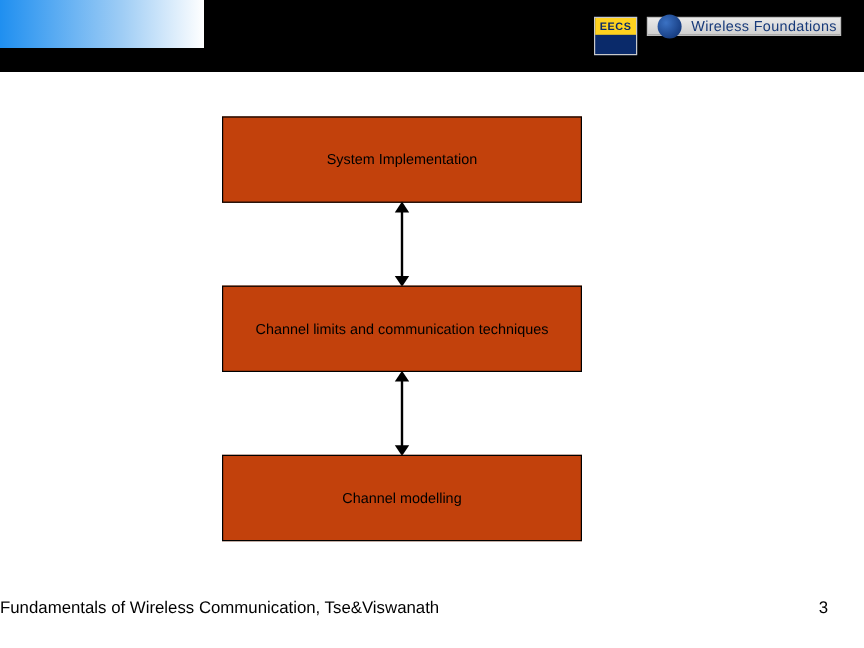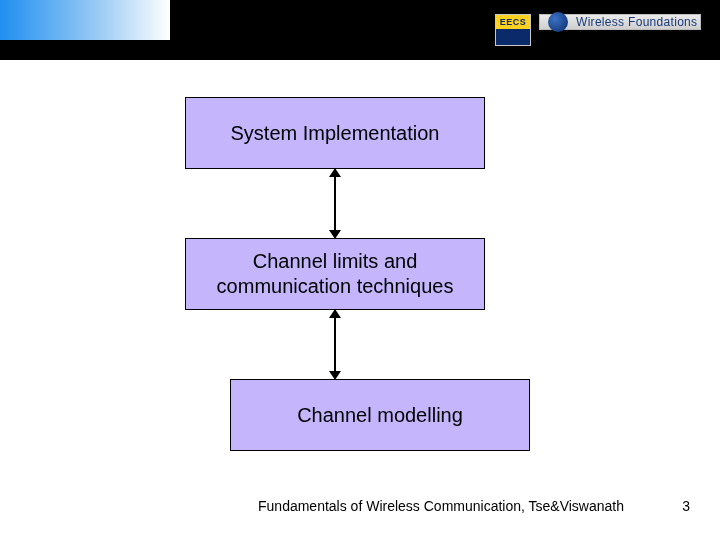--- a/index.html
+++ b/index.html
@@ -88,35 +88,35 @@
     letter-spacing: 0.3px;
     white-space: nowrap;
   }
 
   
   .diag-box {
     position: absolute;
     left: 185px;
     width: 300px;
     height: 72px;
-    background: #c4b5fd;
+    background: #c2410c;
     border: 1.5px solid #000000;
     box-sizing: border-box;
     display: flex;
     align-items: center;
     justify-content: center;
     text-align: center;
-    font-size: 20px;
+    font-size: 12px;
     color: #000000;
     line-height: 1.25;
     padding: 12px 10px;
   }
   .box1 { top: 97px; }
   .box2 { top: 238px; }
-  .box3 { top: 379px; margin-left: 45px; }
+  .box3 { top: 379px; }
 
   
   .arrow {
     position: absolute;
     left: 334px; 
     width: 2px;
     background: #000000;
   }
   .arrow1 { top: 175px; height: 57px; }
   .arrow2 { top: 316px; height: 57px; }
@@ -130,24 +130,23 @@
   }
   .arrowhead-up   { top: -7px;   border-bottom: 9px solid #000000; }
   .arrowhead-down { bottom: -7px; border-top: 9px solid #000000; }
 
   
   .footer-title {
     position: absolute;
     left: 0;
     width: 580px;
     top: 498px;
-    text-align: right;
+    text-align: left;
     font-size: 14px;
     color: #000000;
-    padding-left: 44px;
   }
   .page-num {
     position: absolute;
     right: 30px;
     top: 498px;
     font-size: 14px;
     color: #000000;
   }
 </style>
 </head>

